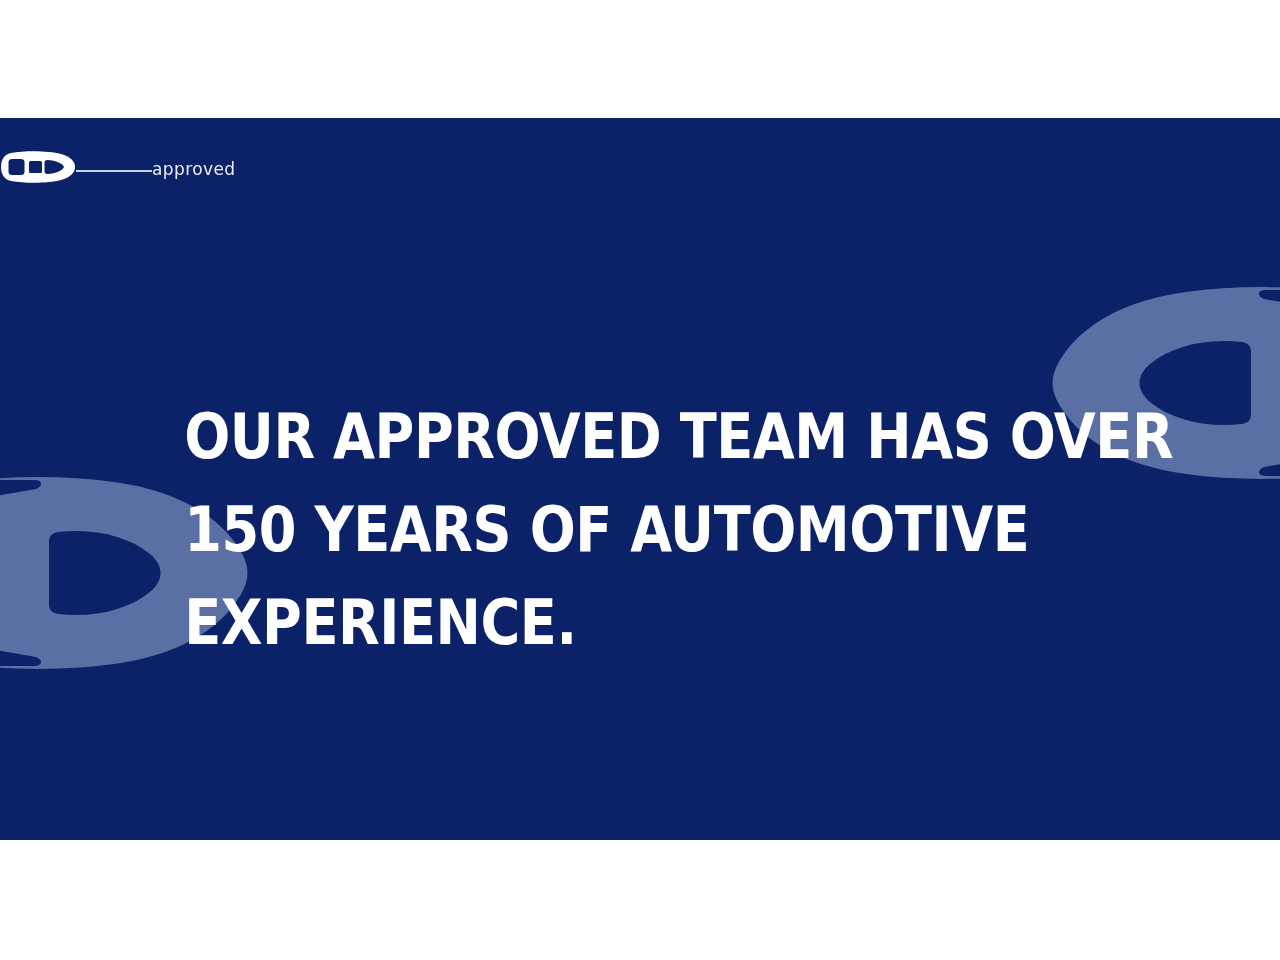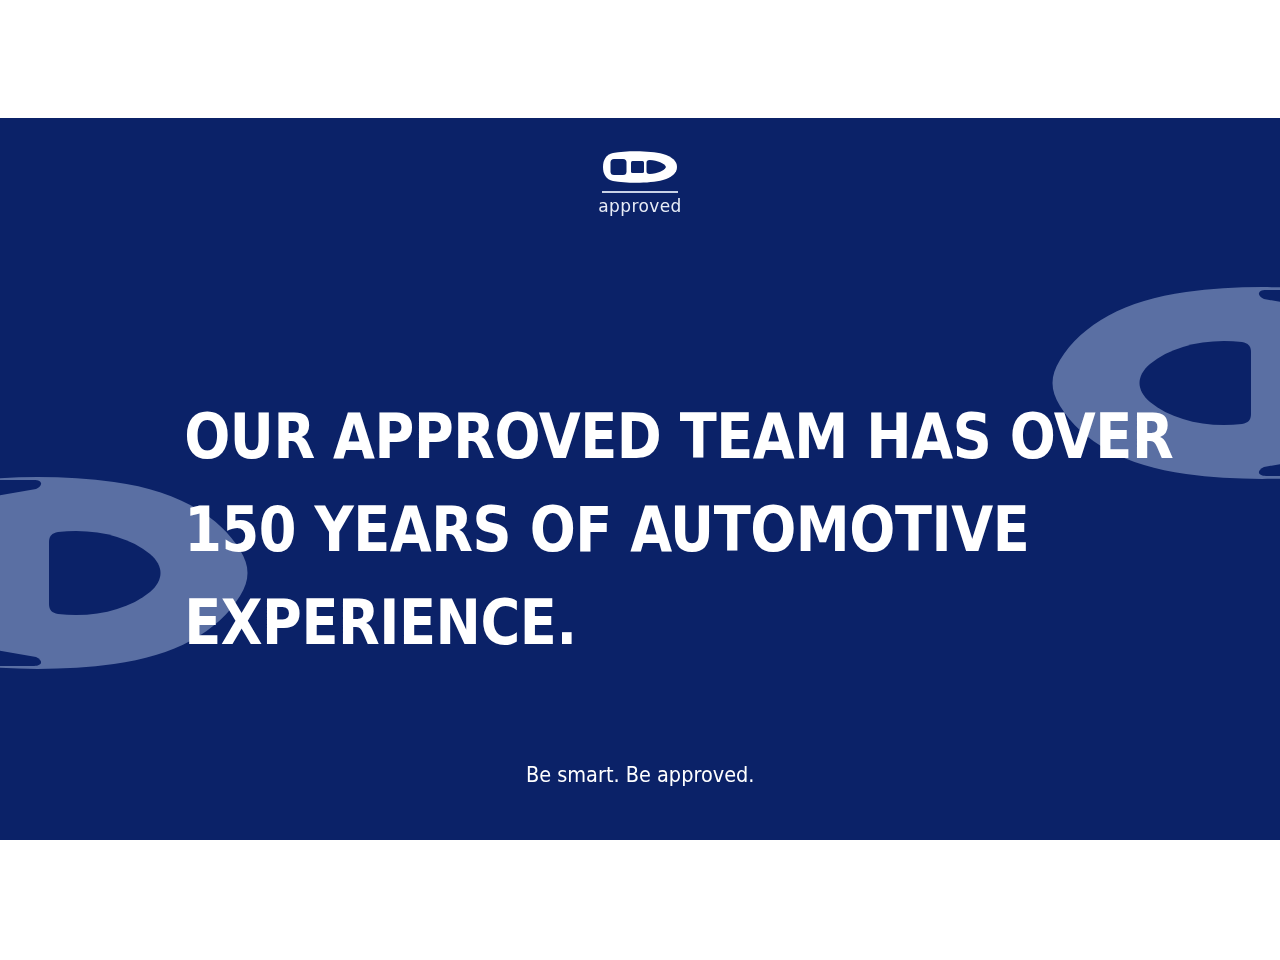--- a/index.html
+++ b/index.html
@@ -53,21 +53,21 @@
     height: 230px;
   }
 
   
   .logo-block {
     position: absolute;
     left: 0;
     right: 0;
     top: 32px;
     display: flex;
-    flex-direction: column;
+    flex-direction: row;
     align-items: center;
   }
   .logo-mark {
     width: 76px;
     height: 34px;
   }
   .logo-mark svg { display: block; }
   .logo-rule {
     width: 76px;
     height: 2px;
@@ -215,16 +215,15 @@
       <div class="logo-rule"></div>
       <div class="logo-word">approved</div>
     </div>
 
     <h1 class="headline">
       <span class="headline-line">OUR APPROVED TEAM HAS OVER</span>
       <span class="headline-line">150 YEARS OF AUTOMOTIVE</span>
       <span class="headline-line">EXPERIENCE.</span>
     </h1>
 
-    <p class="tagline"><span>Be smart. Be approved.</span></p>
 
   </div>
 </div>
 
 </body></html>

